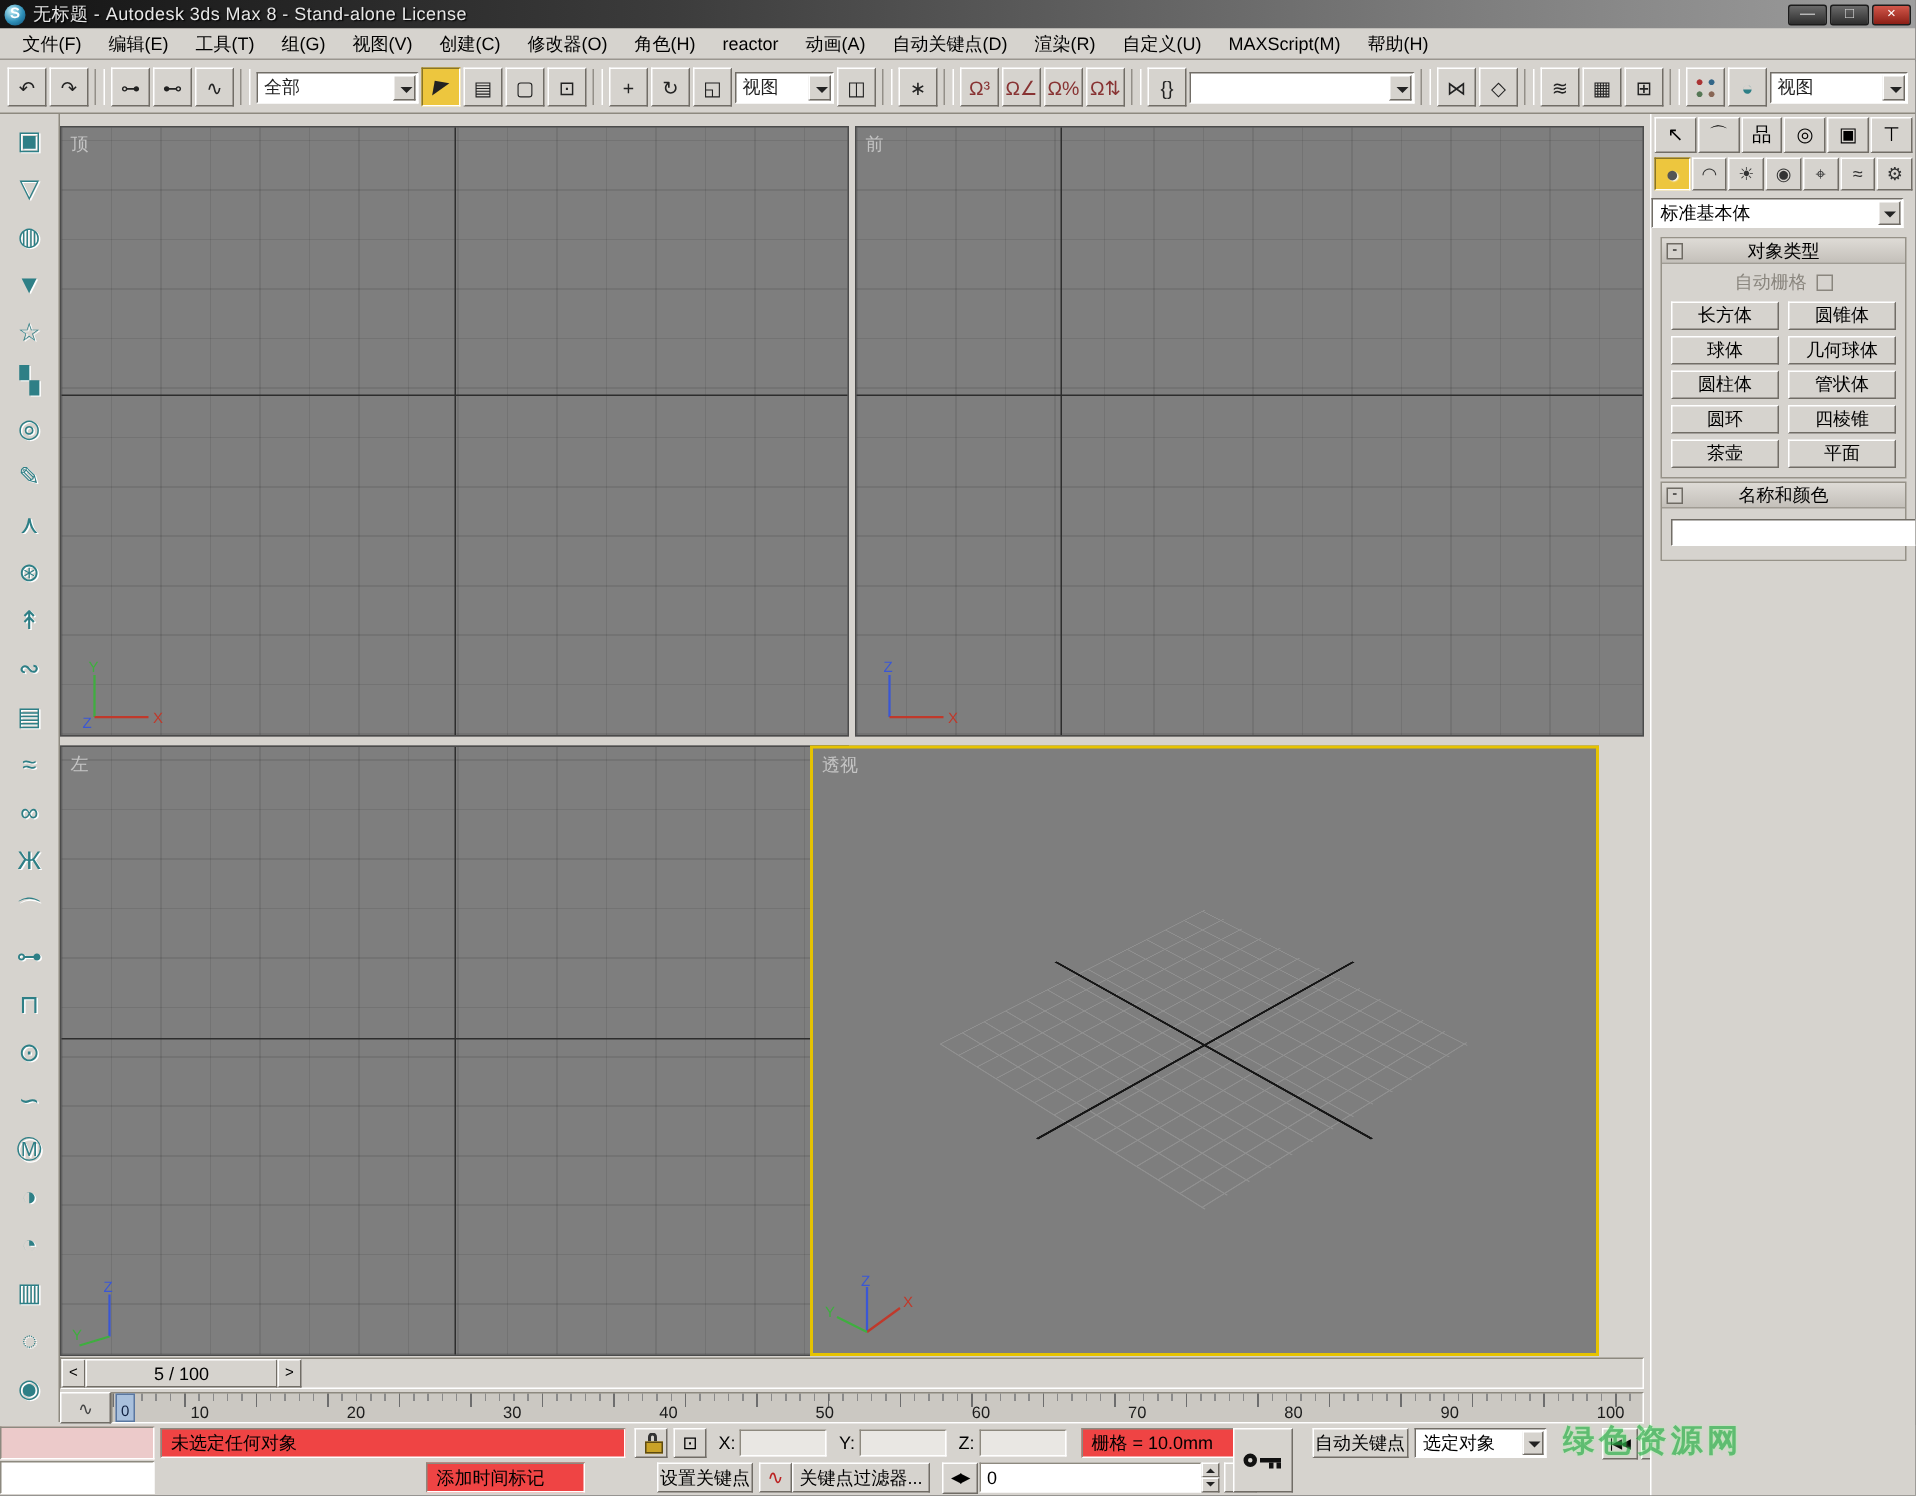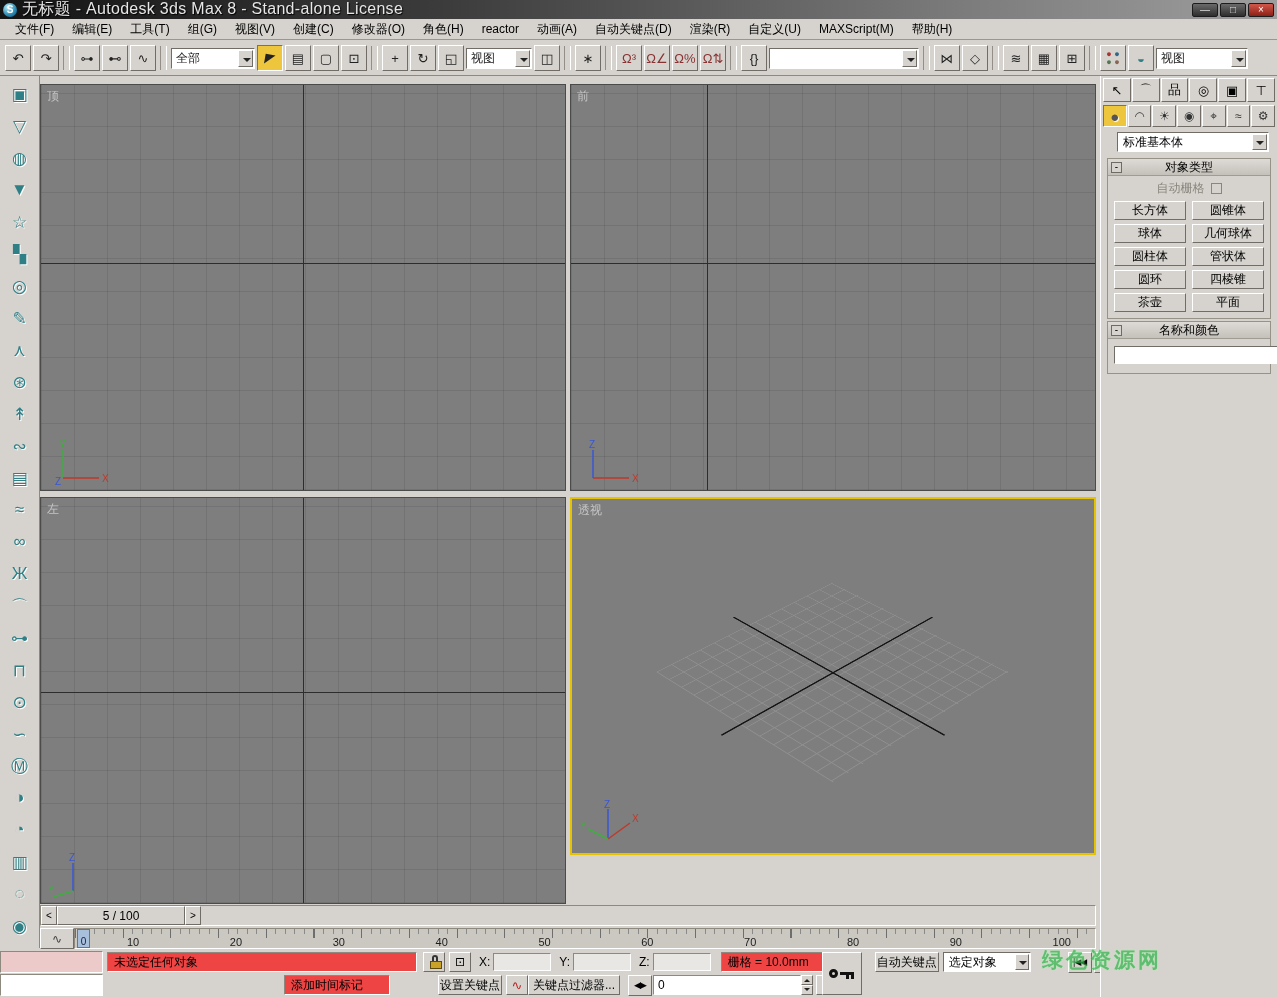--- a/index.html
+++ b/index.html
@@ -6,21 +6,21 @@
   *{box-sizing:border-box;font-family:"Liberation Sans","DejaVu Sans",sans-serif;}
   #app{position:relative;width:1277px;height:997px;background:#d6d3ce;overflow:hidden;font-size:12px;color:#000;}
 
   
   .titlebar{position:absolute;left:0;top:0;width:1277px;height:19px;
     background:linear-gradient(90deg,#141414,#3c3c3c 35%,#7b7b7b 75%,#9e9e9e);
     display:flex;align-items:center;color:#e6e6e6;}
   .applogo{width:14px;height:14px;margin:0 5px 0 3px;border-radius:50%;
     background:radial-gradient(circle at 35% 30%,#bfeef8,#2e8fb8 55%,#0c4a70);
     color:#fff;font-size:10px;font-weight:bold;display:flex;align-items:center;justify-content:center;}
-  .title-text{font-size:16px;letter-spacing:.3px;text-shadow:1px 1px 1px #000;}
+  .title-text{font-size:12px;letter-spacing:.3px;text-shadow:1px 1px 1px #000;}
   .winbtns{margin-left:auto;display:flex;gap:2px;padding-right:3px;}
   .winbtn{width:26px;height:14px;font-size:10px;line-height:12px;text-align:center;color:#ddd;
     background:linear-gradient(#6a6a6a,#2e2e2e);border:1px solid #1c1c1c;border-radius:2px;}
   .winbtn.close{background:linear-gradient(#d2574a,#8c1f16);color:#fff;}
 
   
   .menubar{position:absolute;left:0;top:19px;width:1277px;height:21px;background:#d6d3ce;
     border-bottom:1px solid #9a968f;display:flex;align-items:center;padding-left:6px;}
   .menu-item{padding:2px 9px;white-space:nowrap;}
 
@@ -31,21 +31,21 @@
   .titem[data-type="btn"]{background:#d6d3ce;border:1px solid;border-color:#fff #716d66 #716d66 #fff;}
   .titem[data-type="btn"][data-active="true"]{background:#edc63e;border-color:#8a7524 #fff #fff #8a7524;}
   .titem[data-type="sep"]{min-width:7px;border:none;border-left:1px solid #938f88;border-right:1px solid #fff;height:24px;margin:0 3px;}
   .titem[data-type="drop"]{background:#fff;border:1px solid;border-color:#716d66 #fff #fff #716d66;height:21px;justify-content:flex-start;padding-left:4px;}
   .titem[data-type="drop"] .glyph{font-size:12px;}
   .titem .glyph{font-size:13px;line-height:1;color:#222;}
   .titem .darr{display:none;}
   .titem[data-type="drop"] .darr{display:block;position:absolute;right:1px;top:1px;bottom:1px;width:15px;
     background:#d6d3ce;border:1px solid;border-color:#fff #716d66 #716d66 #fff;}
   .titem[data-type="drop"] .darr::after{content:"";position:absolute;left:4px;top:7px;border:4px solid transparent;border-top-color:#222;}
-  [data-name="selection-filter-dropdown"]{width:84px;}
+  [data-name="selection-filter-dropdown"]{width:108px;}
   [data-name="reference-coordinate-dropdown"]{width:66px;}
   [data-name="named-selection-dropdown"]{width:150px;}
   [data-name="render-type-dropdown"]{width:92px;}
   [data-name="select-object-button"] .glyph{transform:rotate(10deg);}
   [data-name="material-editor-button"] .glyph{color:#a33;font-size:9px;text-shadow:8px 0 #368,0 8px #575,8px 8px #865;transform:translate(-4px,-4px);}
   [data-name="render-scene-button"] .glyph{color:#2e7f86;}
   [data-name^="snap"] .glyph,[data-name="angle-snap-button"] .glyph,[data-name="percent-snap-button"] .glyph,[data-name="spinner-snap-button"] .glyph{color:#833;}
 
   
   .shelf{position:absolute;left:0;top:76px;width:40px;height:872px;background:#d6d3ce;
@@ -81,21 +81,21 @@
   
   .trackbar{position:absolute;left:40px;top:928px;width:1056px;height:21px;display:flex;}
   .minicurve{width:34px;height:21px;background:#d6d3ce;border:1px solid;border-color:#fff #716d66 #716d66 #fff;
     display:flex;align-items:center;justify-content:center;color:#444;font-size:12px;}
   .ruler{position:relative;flex:1;background:#cbc8c2;border:1px solid;border-color:#8d897f #fff #fff #8d897f;
     background-image:repeating-linear-gradient(90deg,#6e6e6e 0 1px,transparent 1px 47.7px),
                      repeating-linear-gradient(90deg,#8a8a8a 0 1px,transparent 1px 9.54px);
     background-size:100% 9px,100% 5px;background-repeat:no-repeat;}
   .frame-marker{position:absolute;left:2px;top:0;bottom:0;width:13px;background:#a9c0dc;
     border:1px solid #5a77a0;color:#102040;font-size:10px;display:flex;align-items:flex-end;justify-content:center;z-index:2;}
-  .tick-labels{position:absolute;left:52px;right:24px;bottom:0;display:flex;justify-content:space-between;}
+  .tick-labels{position:absolute;left:52px;right:12px;bottom:0;display:flex;justify-content:space-between;}
   .tick-label{font-size:11px;color:#1c1c1c;}
 
   
   .statusbar{position:absolute;left:0;top:950px;width:1277px;height:47px;background:#d6d3ce;}
   .srow{position:absolute;left:0;width:1277px;height:22px;display:flex;align-items:center;}
   .srow.r1{top:1px;} .srow.r2{top:24px;}
   .listener-pink{position:absolute;left:0;top:1px;width:103px;height:22px;background:#eccaca;border:1px solid;border-color:#8d897f #fff #fff #8d897f;}
   .listener-white{position:absolute;left:0;top:24px;width:103px;height:22px;background:#fff;border:1px solid;border-color:#8d897f #fff #fff #8d897f;}
   .sfield{background:#ef4444;border:1px solid;border-color:#8d897f #fff #fff #8d897f;height:20px;
     display:flex;align-items:center;padding:0 6px;white-space:nowrap;overflow:hidden;}
@@ -134,21 +134,21 @@
   
   .cmdpanel{position:absolute;left:1100px;top:76px;width:177px;height:921px;background:#d6d3ce;border-left:1px solid #fff;}
   .cmd-tabs{display:flex;padding:2px 2px 0 2px;gap:1px;}
   .cmd-tab{flex:1;height:24px;background:#d6d3ce;border:1px solid;border-color:#fff #716d66 #716d66 #fff;
     display:flex;align-items:center;justify-content:center;font-size:13px;}
   .cmd-cats{display:flex;padding:3px 2px;gap:1px;}
   .cmd-cat{flex:1;height:22px;background:#d6d3ce;border:1px solid;border-color:#fff #716d66 #716d66 #fff;
     display:flex;align-items:center;justify-content:center;font-size:12px;color:#333;}
   .cmd-cat[data-active="true"]{background:#edc63e;border-color:#8a7524 #fff #fff #8a7524;}
   .cmd-cat[data-active="true"] .glyph{color:#555;text-shadow:1px 1px 1px #fff;font-size:15px;}
-  .cmd-drop{position:relative;margin:2px 8px 6px 16px;height:20px;background:#fff;
+  .cmd-drop{position:relative;margin:2px 8px 6px 0;height:20px;background:#fff;
     border:1px solid;border-color:#716d66 #fff #fff #716d66;display:flex;align-items:center;padding-left:5px;}
   .cmd-drop .darr2{position:absolute;right:1px;top:1px;bottom:1px;width:15px;background:#d6d3ce;
     border:1px solid;border-color:#fff #716d66 #716d66 #fff;}
   .cmd-drop .darr2::after{content:"";position:absolute;left:3px;top:6px;border:4px solid transparent;border-top-color:#222;}
   .rollout{margin:2px 6px;border:1px solid #969288;}
   .rollout-hdr{height:17px;background:linear-gradient(#dedbd6,#c4c0ba);border-bottom:1px solid #a09c94;
     display:flex;align-items:center;position:relative;}
   .rollout-hdr .minus{width:11px;height:11px;margin-left:3px;border:1px solid #6f6b64;background:#d6d3ce;
     font-size:10px;line-height:8px;text-align:center;}
   .rollout-hdr .rtitle{position:absolute;left:0;right:0;text-align:center;font-size:12px;}
@@ -553,21 +553,21 @@
     <div class="origin-v" data-name="grid-origin-line" style="left:50%;"></div>
     <div class="origin-h" data-name="grid-origin-line" style="top:48%;"></div>
     <svg class="tripod" data-name="axis-tripod" width="62" height="48">
       <line x1="26" y1="40" x2="26" y2="12" stroke="#3a57d6" stroke-width="1.5"></line>
       <line x1="26" y1="40" x2="6" y2="46" stroke="#3fae3f" stroke-width="1.5"></line>
       <text x="22" y="10" fill="#3a57d6" font-size="10">Z</text>
       <text x="1" y="42" fill="#3fae3f" font-size="10">Y</text>
     </svg>
   </div>
 
-  <div class="vp" id="vp-persp" data-name="viewport-perspective" style="left:570px;top:497px;width:526px;height:358px;">
+  <div class="vp" id="vp-persp" data-name="viewport-perspective" style="left:540px;top:497px;width:526px;height:407px;">
     <span class="vp-label" data-name="viewport-perspective-label">透视</span>
     <div class="floor" data-name="home-grid">
       <div class="fgrid"></div>
       <div class="ax-h"></div>
       <div class="ax-v"></div>
     </div>
     <svg class="tripod" data-name="axis-tripod" width="64" height="50">
       <line x1="30" y1="40" x2="30" y2="10" stroke="#3a57d6" stroke-width="1.5"></line>
       <line x1="30" y1="40" x2="52" y2="24" stroke="#c0392b" stroke-width="1.5"></line>
       <line x1="30" y1="40" x2="10" y2="30" stroke="#3fae3f" stroke-width="1.5"></line>

